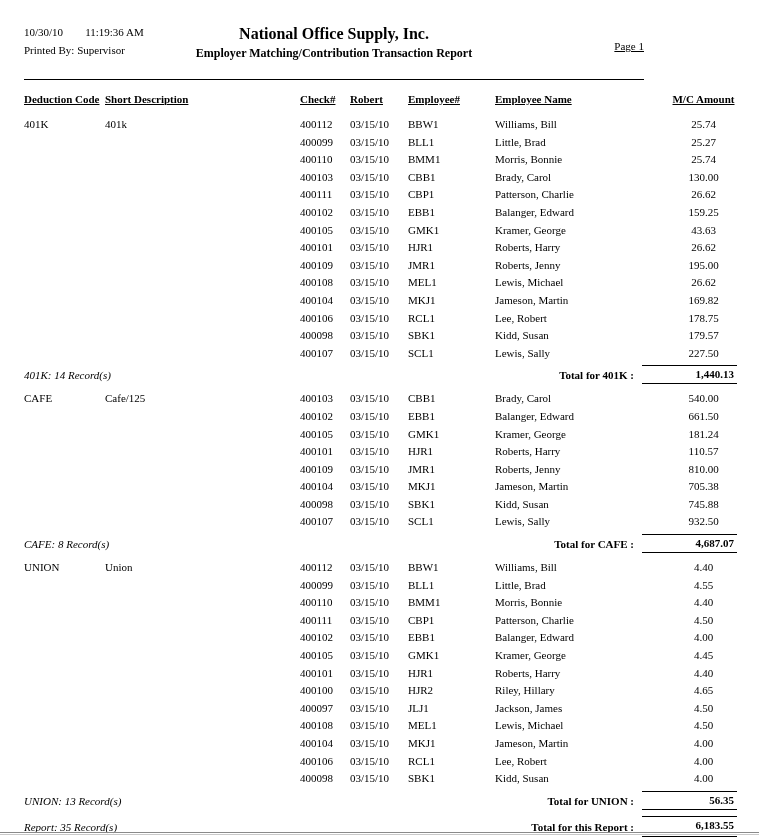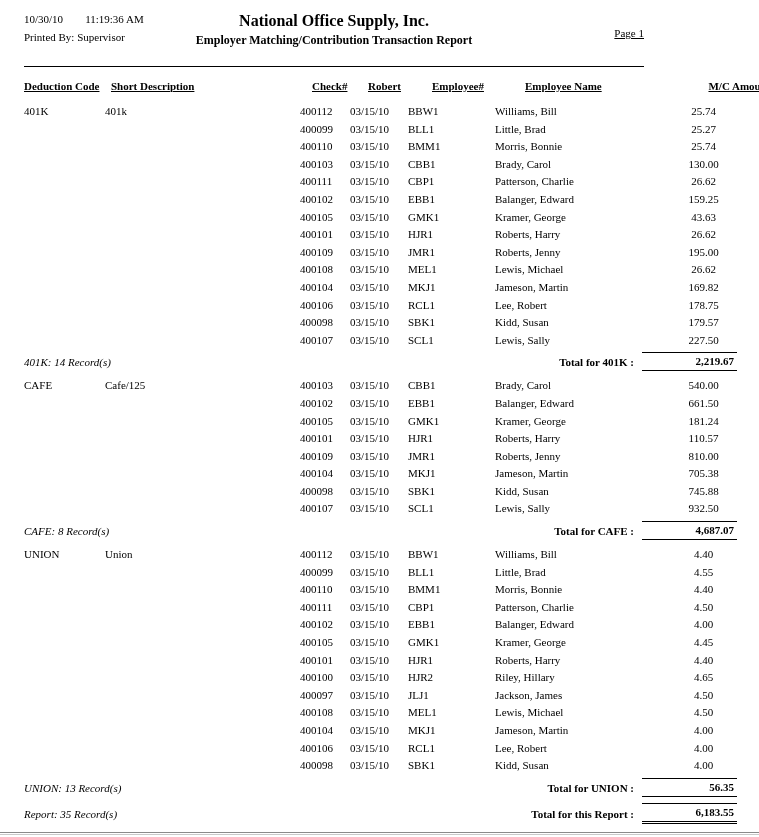--- a/index.html
+++ b/index.html
@@ -3,36 +3,36 @@
 <meta charset="utf-8">
 <style>
   * { box-sizing: border-box; margin: 0; padding: 0; }
   html, body { background: #ffffff; }
   body {
     width: 759px; height: 837px;
     font-family: "Liberation Serif", "DejaVu Serif", serif;
     font-size: 11px; color: #000;
     position: relative; overflow: hidden;
   }
-  .page { width: 666px; height: 837px; padding: 12px 22px 0 24px; position: relative; }
+  .page { width: 666px; height: 837px; padding: 25px 22px 0 24px; position: relative; }
 
   
   .hdr-line1 { position: relative; height: 16px; }
   .hdr-left { position: absolute; left: 0; top: 1px; }
   .hdr-time { margin-left: 22px; }
   .company { position: absolute; left: 0; right: 0; top: 0; text-align: center; font-weight: bold; font-size: 16px; }
   .page-num { position: absolute; right: 0; top: 15px; text-decoration: underline; }
   .hdr-line2 { position: relative; height: 30px; }
   .printed-by { position: absolute; left: 0; top: 3px; }
   .title { position: absolute; left: 0; right: 0; top: 5px; text-align: center; font-weight: bold; font-size: 12px; }
   .hdr-rule { margin-top: 8px; border-bottom: 1px solid #000; height: 0; }
 
   
   .grid { display: grid; grid-template-columns: 81px 195px 50px 58px 87px 175px 67px; width: 713px; }
-  .col-heads { margin-top: 13px; height: 17px; font-weight: bold; gap: 6px; }
+  .col-heads { margin-top: 13px; height: 17px; font-weight: bold; }
   .col-heads u { text-decoration: underline; }
   .c7 { text-align: center; }
 
   .report-body { margin-top: 6px; }
   .row { height: 17.6px; line-height: 17.6px; white-space: nowrap; overflow: visible; }
 
   
   .sec-footer { display: flex; align-items: center; margin: 3px 0 6px 0; width: 713px; }
   .rec-count { flex: 1; font-style: italic; line-height: 14px; padding-top: 1px; }
   .total-label { font-weight: bold; line-height: 14px; padding-top: 1px; }
@@ -217,21 +217,21 @@
     <span class="c3">400107</span>
     <span class="c4">03/15/10</span>
     <span class="c5">SCL1</span>
     <span class="c6">Lewis, Sally</span>
     <span class="c7">227.50</span>
   </div>
 
   <div class="sec-footer">
     <span class="rec-count">401K: 14 Record(s)</span>
     <span class="total-label">Total for 401K :</span>
-    <span class="total-box">2,219.67</span>
+    <span class="total-box">1,440.13</span>
   </div>
 
   <div class="grid row">
     <span class="c1">CAFE</span>
     <span class="c2">Cafe/125</span>
     <span class="c3">400103</span>
     <span class="c4">03/15/10</span>
     <span class="c5">CBB1</span>
     <span class="c6">Brady, Carol</span>
     <span class="c7">540.00</span>

